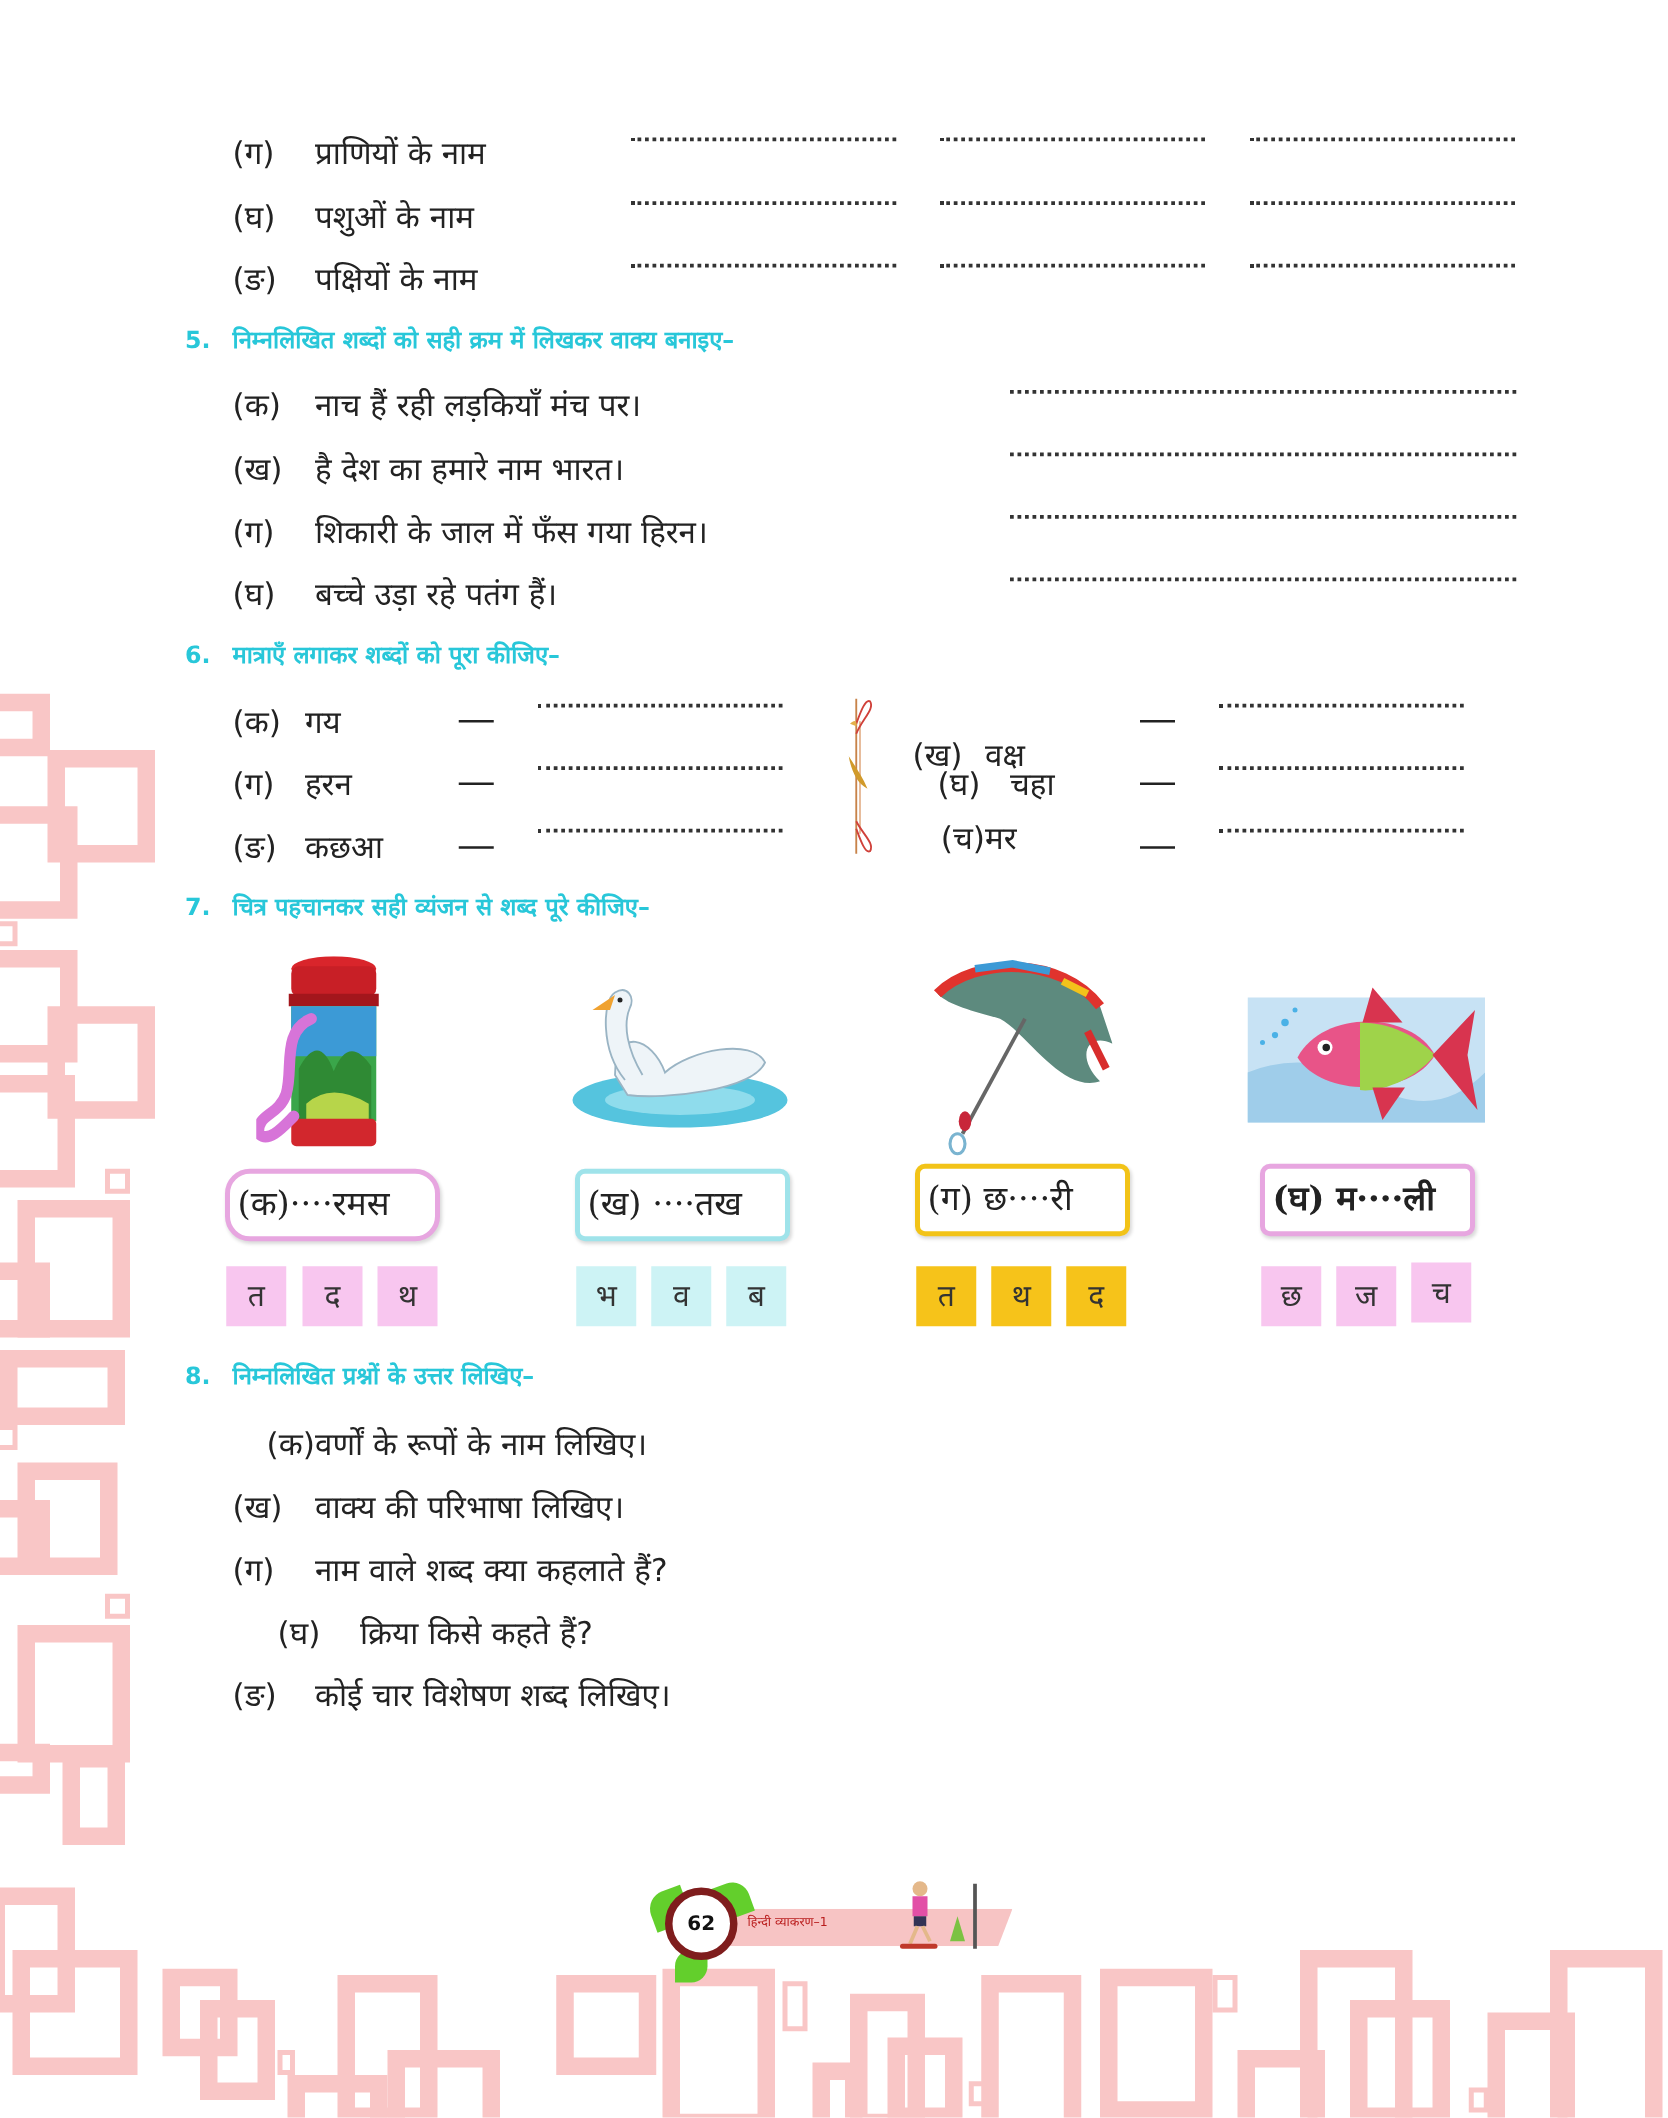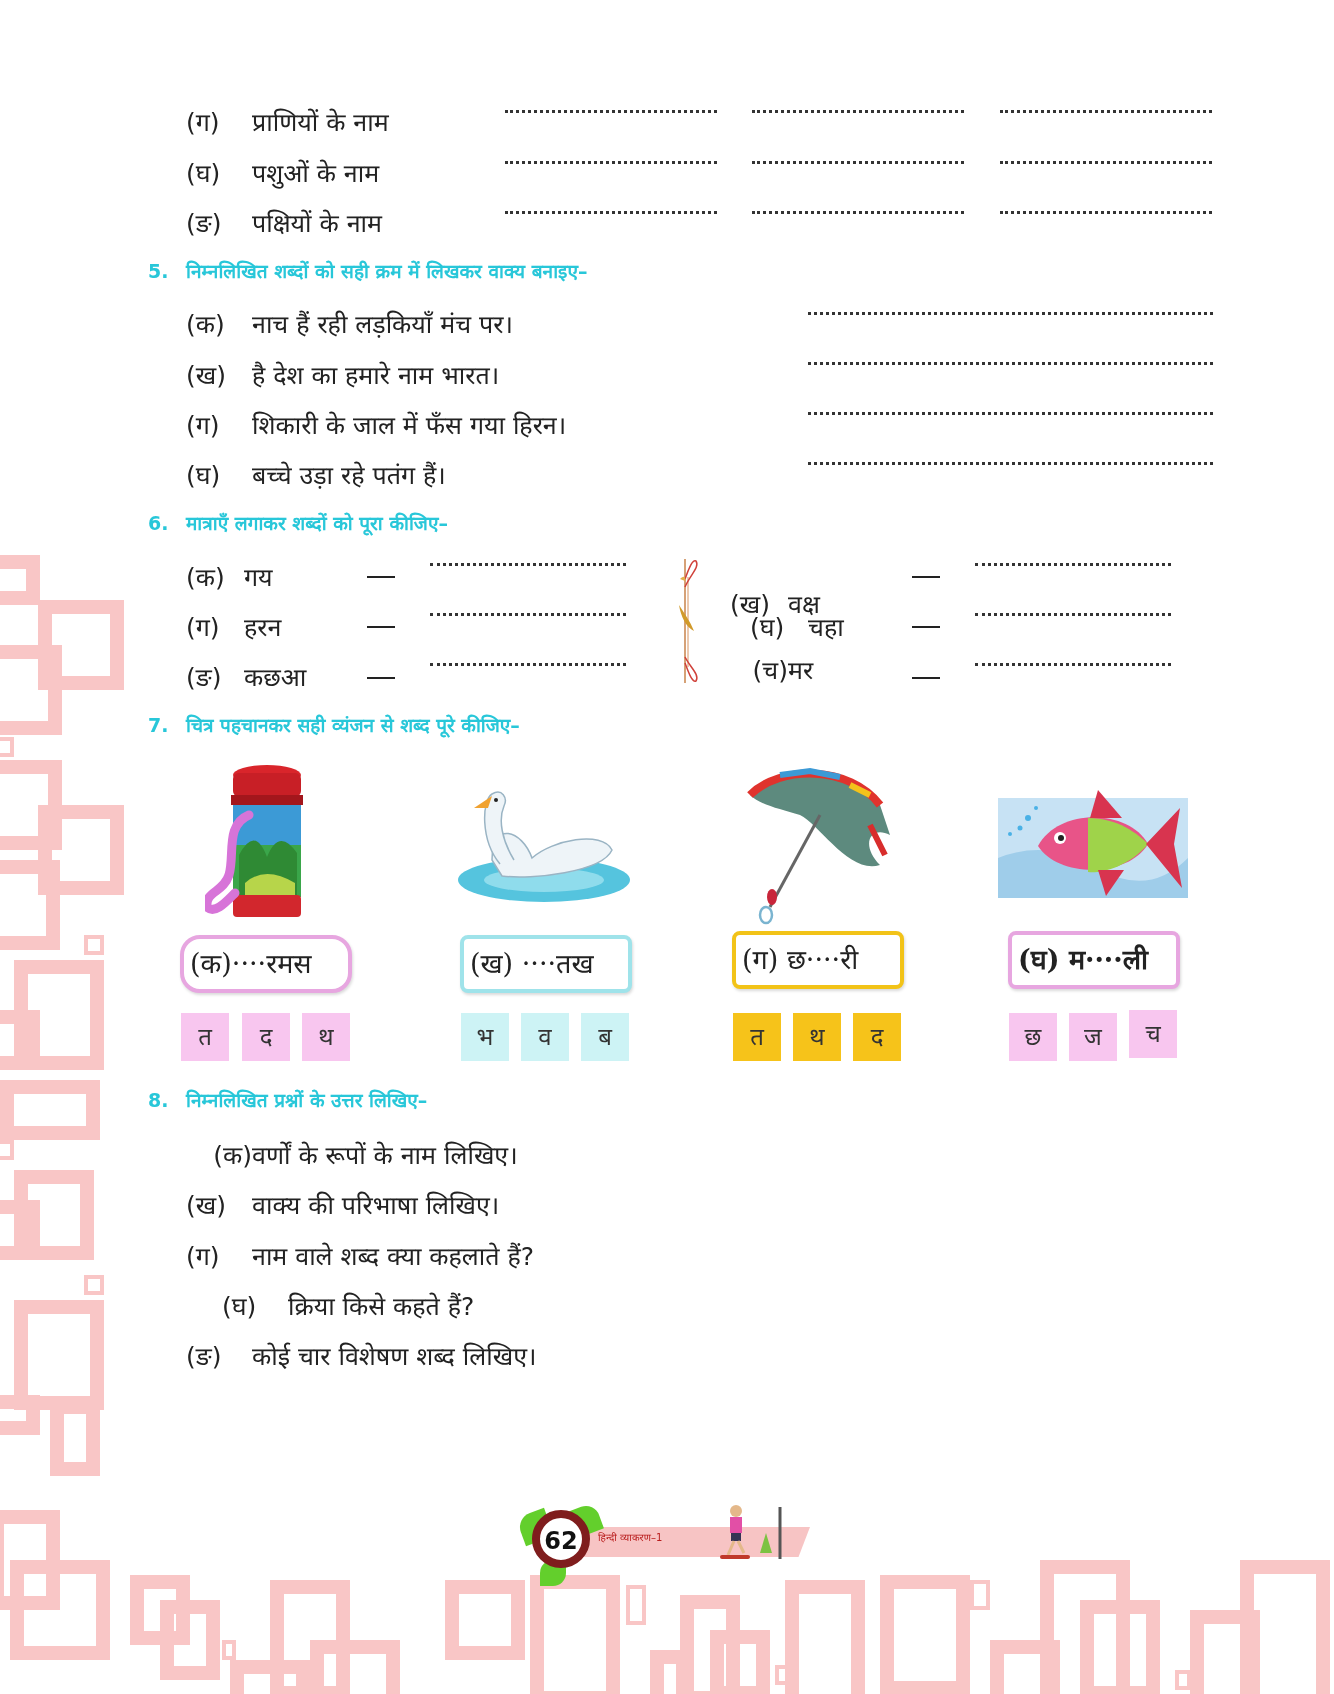--- a/index.html
+++ b/index.html
@@ -29,22 +29,22 @@
     font-size: 24px; font-family: "DejaVu Serif", serif; color: #333;
   }
   .pic { position: absolute; }
   .footer-band {
     position: absolute; left: 580px; top: 1527px; width: 230px; height: 30px;
     background: #f7c4c4; clip-path: polygon(0 0, 100% 0, 95% 100%, 0 100%);
   }
   .footer-title { position: absolute; left: 598px; top: 1530px; font-size: 10px; color: #b91c1c; white-space: nowrap; }
   .badge {
     position: absolute; left: 532px; top: 1510px; width: 58px; height: 58px; border-radius: 50%;
-    background: #fff; border: 8px solid #7f1d1d; box-sizing: border-box; text-align: center;
-    line-height: 46px; font-weight: bold; font-size: 24px; color: #111;
+    background: #fff; border: 6px solid #7f1d1d; box-sizing: border-box; text-align: center;
+    line-height: 46px; font-weight: bold; font-size: 16px; color: #111;
   }
   .leaf { position: absolute; background: #63cf2c; border-radius: 50% 0 50% 0; }
 </style>
 </head>
 <body>
 
 <div>
   <div class="deco-sq" style="left:-20px;top:555px;width:60px;height:50px;"></div>
   <div class="deco-sq" style="left:38px;top:600px;width:86px;height:90px;"></div>
   <div class="deco-sq" style="left:-20px;top:645px;width:82px;height:90px;"></div>

